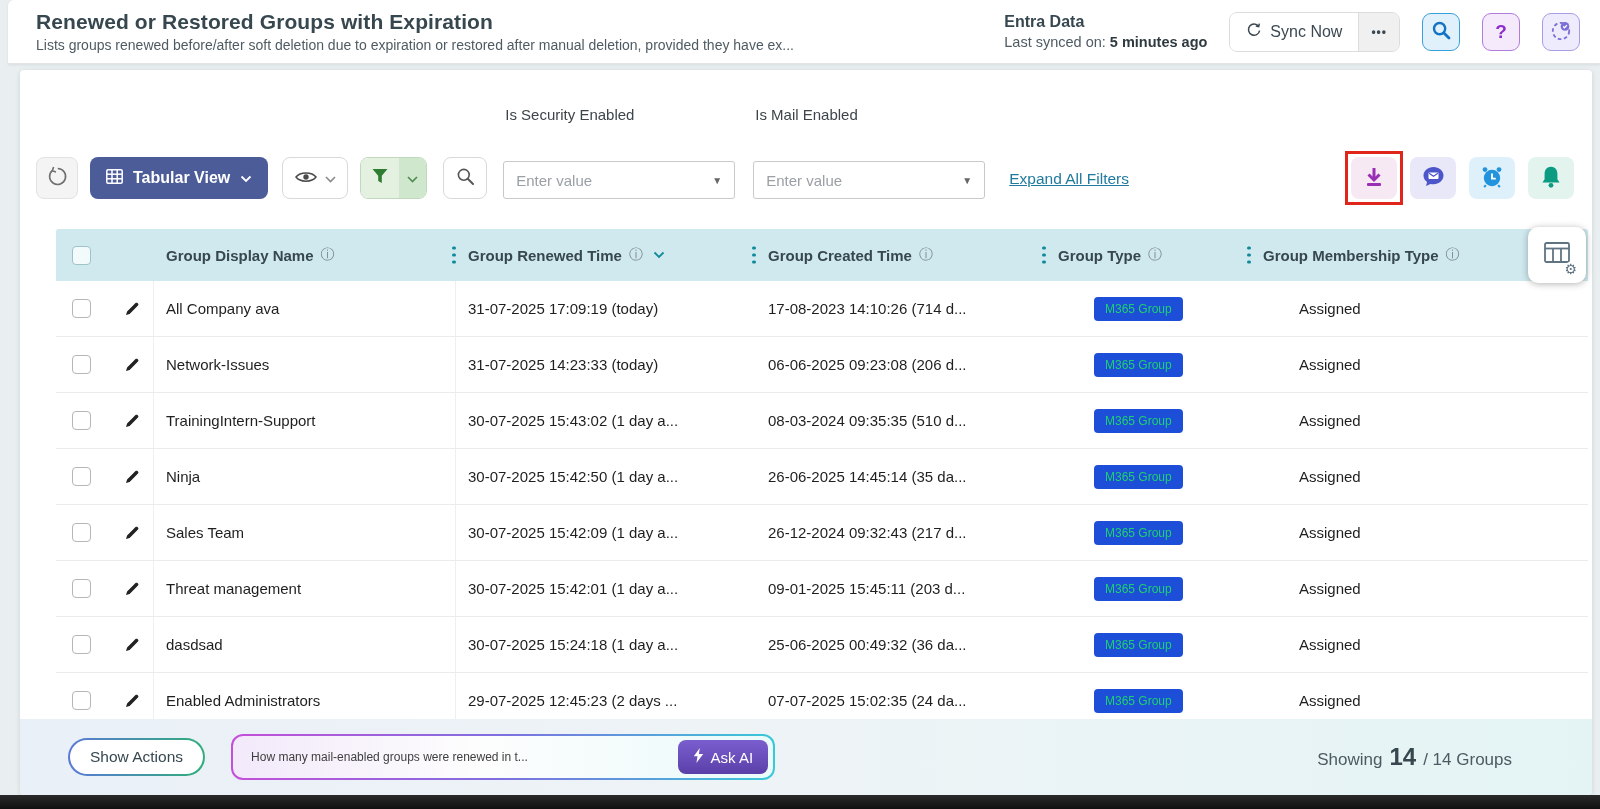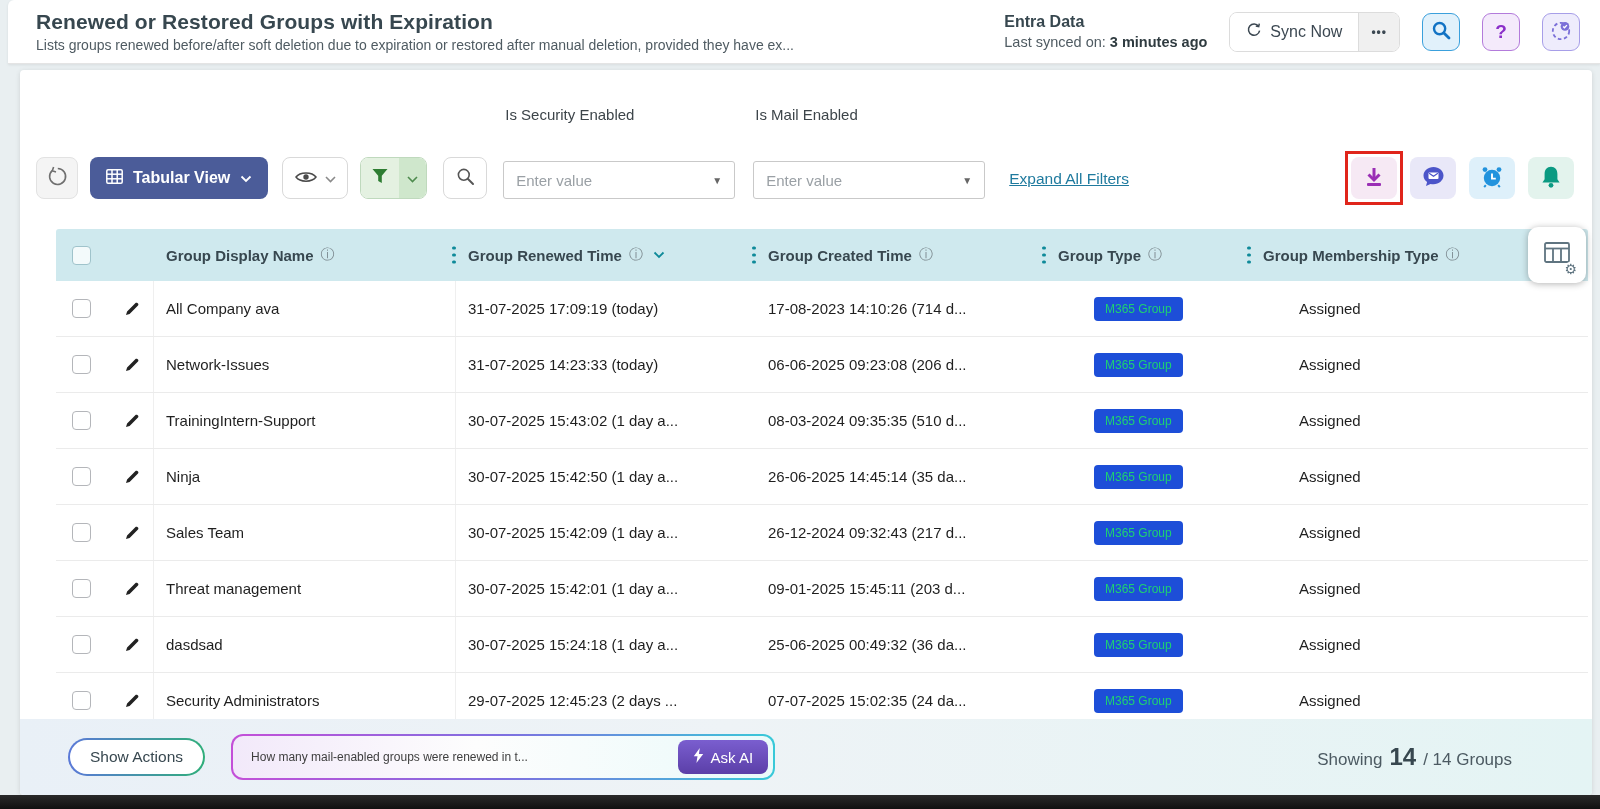--- a/index.html
+++ b/index.html
@@ -129,21 +129,21 @@
   <div class="topbar">
     <div class="titleblock">
       <div class="page-title">Renewed or Restored Groups with Expiration</div>
       <div class="page-subtitle">Lists groups renewed before/after soft deletion due to expiration or restored after manual deletion, provided they have ex...</div>
     </div>
     <div class="syncblock">
       <div class="entra">
         <div class="entra-name">Entra Data</div>
         <div class="entra-sync">
           <span>Last synced on:</span>
-          <b>3 minutes ago</b>
+          <b>5 minutes ago</b>
         </div>
       </div>
       <div class="splitbtn">
         <button class="main">
           <span>
             <svg width="16" height="16" viewBox="0 0 16 16">
                 <path d="M12.6 4.3 A5.6 5.6 0 1 0 13.6 8.6" fill="none" stroke="#3c4852" stroke-width="1.5"></path>
                 <path d="M13.3 1.6 L12.7 4.6 L9.8 4" fill="none" stroke="#3c4852" stroke-width="1.5"></path>
               </svg>
           </span>
@@ -505,21 +505,21 @@
     <div class="cell c-check">
       <div class="checkbox"></div>
     </div>
     <div class="cell c-edit">
       <span class="editbtn">
         <svg width="17" height="17" viewBox="0 0 17 17">
                   <path d="M2 15 L3.1 11.4 L11.5 3 C12 2.5 12.9 2.5 13.4 3 L14 3.6 C14.5 4.1 14.5 5 14 5.5 L5.6 13.9 Z" fill="#222"></path>
                 </svg>
       </span>
     </div>
-    <div class="cell c-name">Security Administrators</div>
+    <div class="cell c-name">Enabled Administrators</div>
     <div class="cell c-renew">29-07-2025 12:45:23 (2 days ...</div>
     <div class="cell c-created">07-07-2025 15:02:35 (24 da...</div>
     <div class="cell c-type">
       <span class="badge">M365 Group</span>
     </div>
     <div class="cell c-member">Assigned</div>
   </div>
         </div>
     </div>
 

